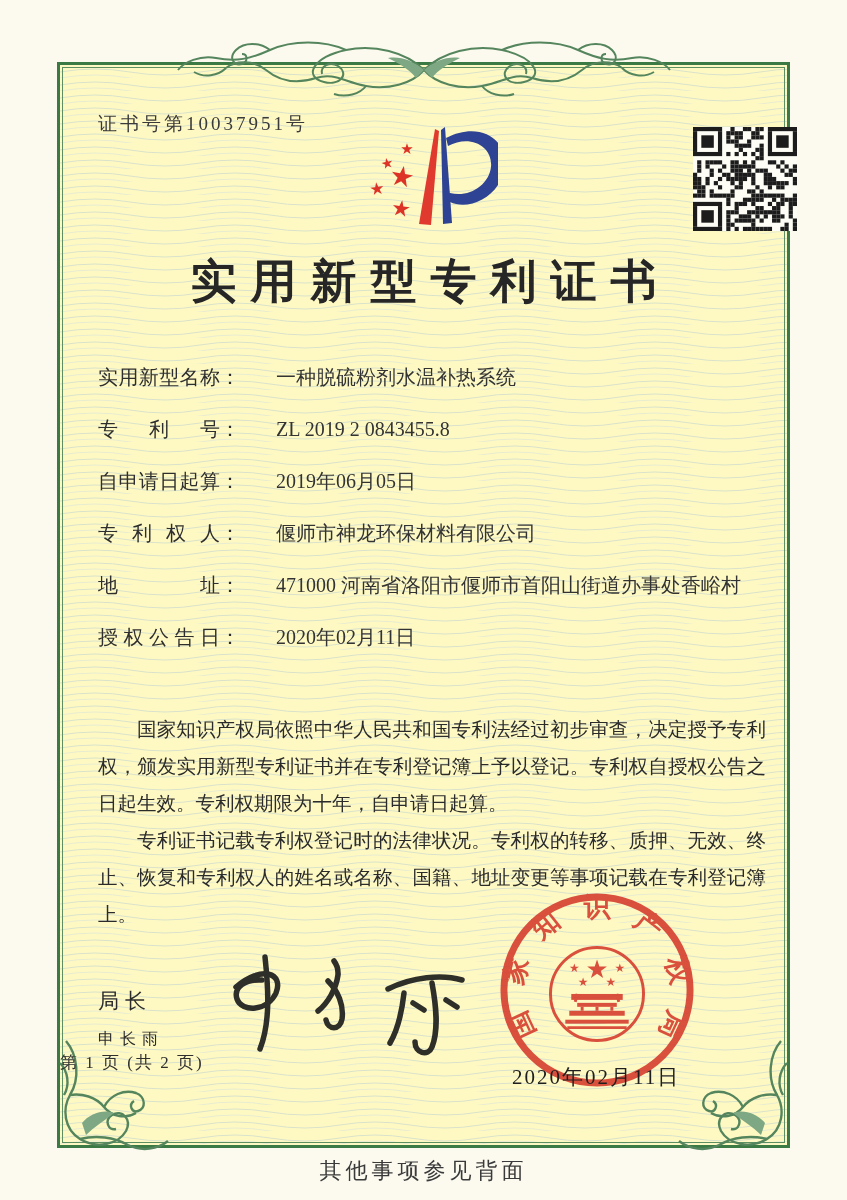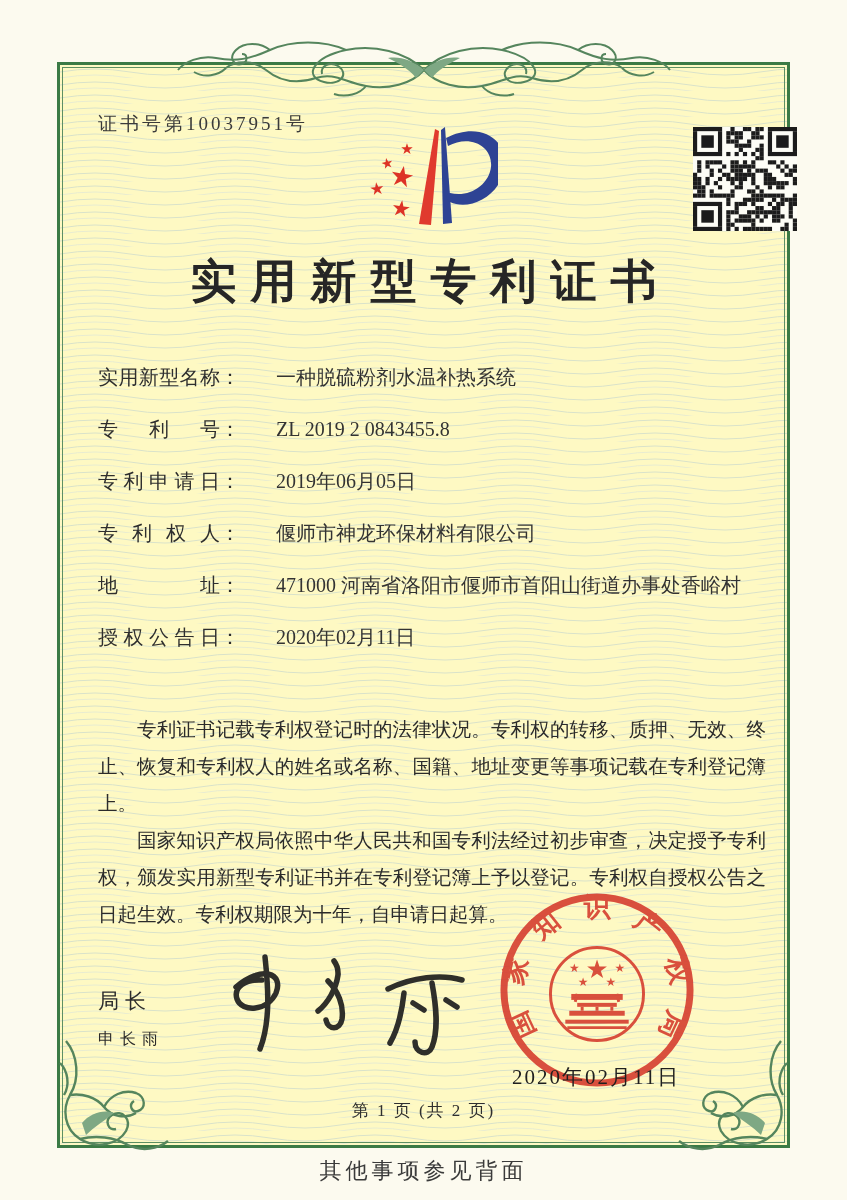--- a/index.html
+++ b/index.html
@@ -55,21 +55,21 @@
   
   .director-title{position:absolute;left:38px;top:922px;font-size:21px;letter-spacing:6px;}
   .director-name{position:absolute;left:38px;top:964px;font-size:16px;letter-spacing:6px;}
   .signature{position:absolute;left:150px;top:880px;width:290px;height:120px;}
 
   
   .seal{position:absolute;left:438px;top:826px;width:198px;height:198px;}
   .seal svg{position:absolute;inset:0;}
   .seal-date{position:absolute;left:452px;top:998px;font-size:21px;letter-spacing:2px;color:#1f1f1f;}
 
-  .page-num{position:absolute;left:0;top:1034px;width:100%;text-align:center;font-size:17px;color:#2f2f2f;letter-spacing:2px;}
+  .page-num{position:absolute;left:0;top:986px;width:100%;font-size:17px;color:#2f2f2f;letter-spacing:2px;}
 
   .back-note{position:absolute;left:0;top:1156px;width:847px;text-align:center;font-size:22px;letter-spacing:4px;color:#3a3a3a;}
 
   .ornament-top{position:absolute;left:113px;top:-33px;width:500px;height:70px;left:50%;transform:translateX(-50%);}
   .ornament-corner{position:absolute;width:120px;height:120px;}
   .ornament-corner.bl{left:-8px;bottom:-10px;}
   .ornament-corner.br{right:-8px;bottom:-10px;transform:scaleX(-1);}
 </style>
 </head>
 <body>
@@ -398,36 +398,36 @@
     <div class="title">实用新型专利证书</div>
 
     <div class="fields">
       <div class="frow">
         <span class="flabel">实用新型名称</span><span class="fcolon">：</span><span class="fvalue">一种脱硫粉剂水温补热系统</span>
       </div>
       <div class="frow">
         <span class="flabel">专利号</span><span class="fcolon">：</span><span class="fvalue">ZL 2019 2 0843455.8</span>
       </div>
       <div class="frow">
-        <span class="flabel">专利申请日</span><span class="fcolon">：</span><span class="fvalue">2019年06月05日</span>
+        <span class="flabel">自申请日起算</span><span class="fcolon">：</span><span class="fvalue">2019年06月05日</span>
       </div>
       <div class="frow">
         <span class="flabel">专利权人</span><span class="fcolon">：</span><span class="fvalue">偃师市神龙环保材料有限公司</span>
       </div>
       <div class="frow">
         <span class="flabel">地址</span><span class="fcolon">：</span><span class="fvalue">471000 河南省洛阳市偃师市首阳山街道办事处香峪村</span>
       </div>
       <div class="frow">
         <span class="flabel">授权公告日</span><span class="fcolon">：</span><span class="fvalue">2020年02月11日</span>
       </div>
     </div>
 
     <div class="paras">
+      <p>国家知识产权局依照中华人民共和国专利法经过初步审查，决定授予专利权，颁发实用新型专利证书并在专利登记簿上予以登记。专利权自授权公告之日起生效。专利权期限为十年，自申请日起算。</p>
       <p>专利证书记载专利权登记时的法律状况。专利权的转移、质押、无效、终止、恢复和专利权人的姓名或名称、国籍、地址变更等事项记载在专利登记簿上。</p>
-      <p>国家知识产权局依照中华人民共和国专利法经过初步审查，决定授予专利权，颁发实用新型专利证书并在专利登记簿上予以登记。专利权自授权公告之日起生效。专利权期限为十年，自申请日起算。</p>
     </div>
 
     <div class="director-title">局长</div>
     <div class="director-name">申长雨</div>
 
     <svg class="signature" viewBox="0 0 290 120" xmlns="http://www.w3.org/2000/svg">
       <g fill="none" stroke="#1e1e1e" stroke-width="5.5" stroke-linecap="round" opacity="0.92">
         <path d="M26,42 C52,20 74,28 66,48 C58,66 32,68 27,54 C23,42 36,34 52,35"></path>
         <path d="M55,12 C58,40 61,76 50,104"></path>
         <path d="M128,30 C126,44 118,58 108,66"></path>

